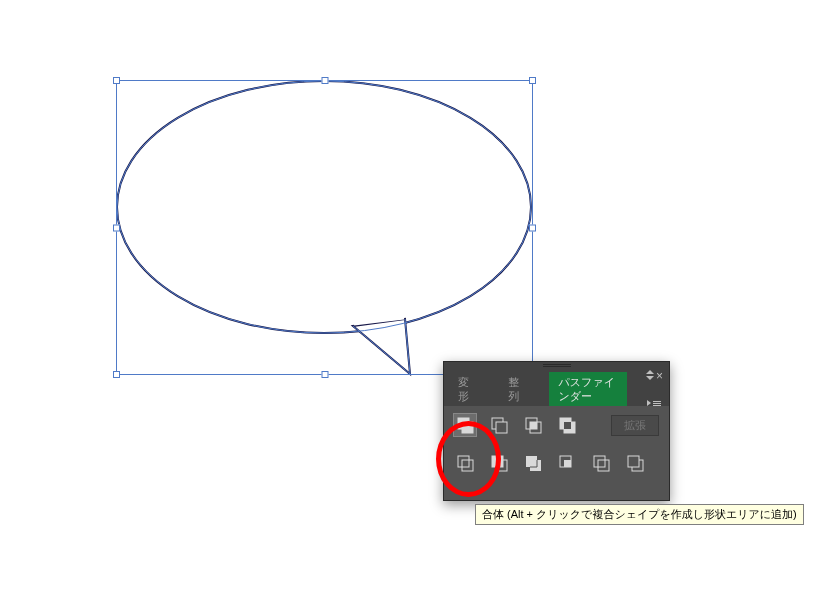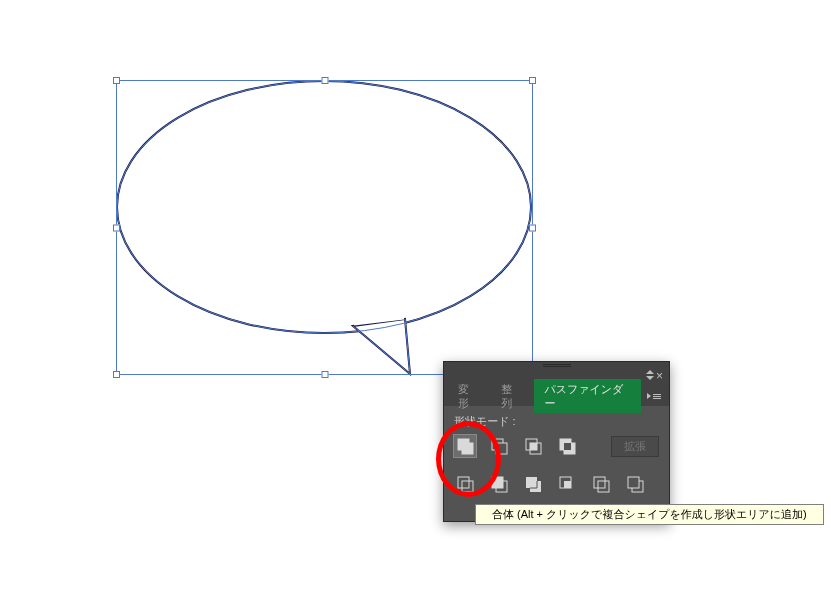--- a/index.html
+++ b/index.html
@@ -99,23 +99,23 @@
   }
   .close-x {
     font-size: 12px;
     line-height: 12px;
     color: #bfbfbf;
     cursor: pointer;
   }
 
   .tabbar {
     display: flex;
-    align-items: center;
+    align-items: flex-end;
     padding: 0 4px;
-    gap: 2px;
+    gap: 16px;
     height: 20px;
   }
   .tab {
     padding: 3px 10px 3px 10px;
     color: #9a9a9a;
     cursor: pointer;
     font-size: 11px;
     line-height: 14px;
   }
   .tab.active {
@@ -180,21 +180,21 @@
     cursor: default;
   }
 
   
   .tooltip {
     position: absolute;
     background: #ffffe1;
     border: 1px solid #7f7f7f;
     color: #000;
     font-size: 11px;
-    padding: 2px 16px;
+    padding: 2px 6px;
     white-space: nowrap;
     z-index: 50;
   }
 
   
   .annotation-circle {
     position: absolute;
     border: 5px solid #ff0000;
     border-radius: 50%;
     pointer-events: none;
@@ -251,21 +251,20 @@
       <span class="flyout-tri"></span>
       <span class="flyout-lines">
           <span></span>
           <span></span>
           <span></span>
         </span>
     </div>
   </div>
   <div class="panel-body">
 
-    <div class="section-label">形状モード :</div>
 
     <div class="row">
       <div class="mode-btn active">
         <svg width="18" height="18">
           <rect x="2" y="2" width="11" height="11" fill="#d9d9d9" stroke="#d9d9d9"></rect>
           <rect x="6" y="6" width="11" height="11" fill="#d9d9d9" stroke="#d9d9d9"></rect>
         </svg>
       </div>
       <div class="mode-btn">
         <svg width="18" height="18">

